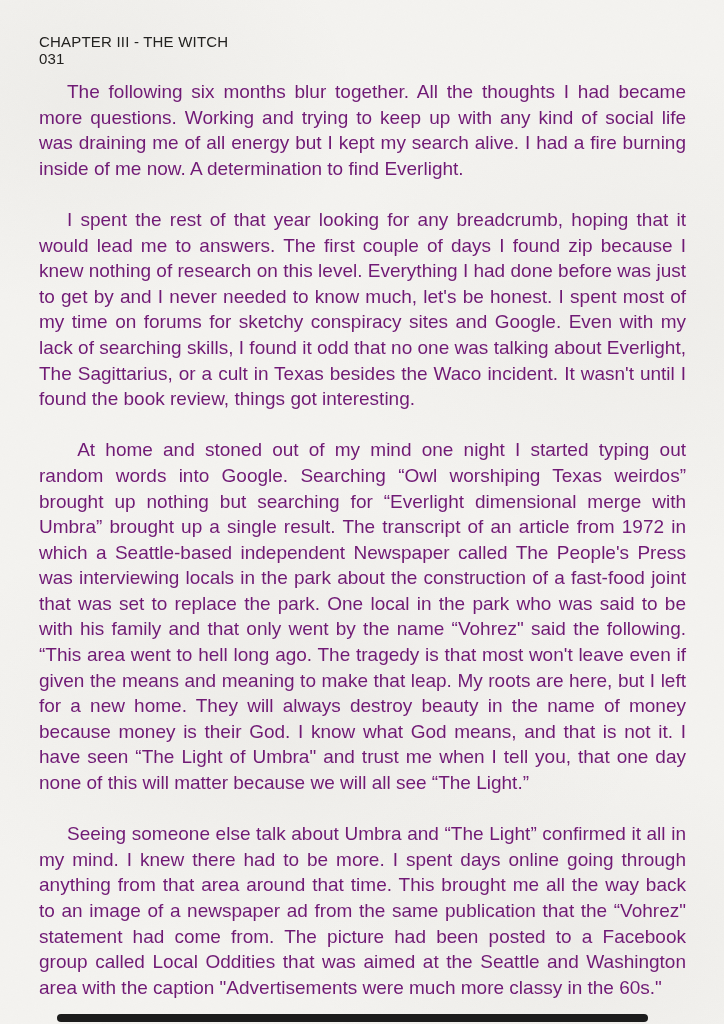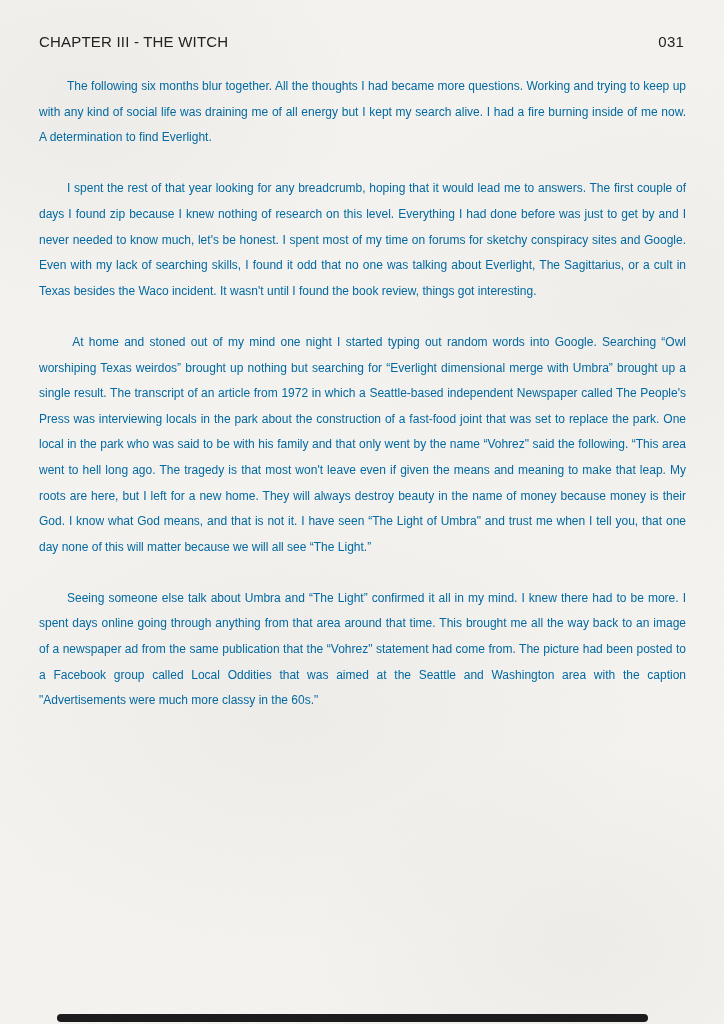--- a/index.html
+++ b/index.html
@@ -27,32 +27,33 @@
   .page {
     position: relative;
     z-index: 1;
     height: 100%;
     box-sizing: border-box;
   }
   .page-header {
     display: flex;
     justify-content: space-between;
     align-items: baseline;
-    padding: 33px 40px 0 39px;
+    padding: 33px 22px 0 39px;
     font-size: 15px;
     letter-spacing: 0.2px;
     color: #232220;
+    flex-direction: column;
   }
   .page-text {
     padding: 0 38px 0 39px;
-    margin-top: 24px;
-    font-size: 12px;
+    margin-top: 12px;
+    font-size: 19px;
     line-height: 25.6px;
     text-align: justify;
-    color: #0369a1;
+    color: #701a75;
   }
   .page-text p {
     margin: 0 0 25.6px 0;
     text-indent: 28px;
   }
   .bottom-bar {
     position: absolute;
     left: 57px;
     right: 76px;
     bottom: 2px;

